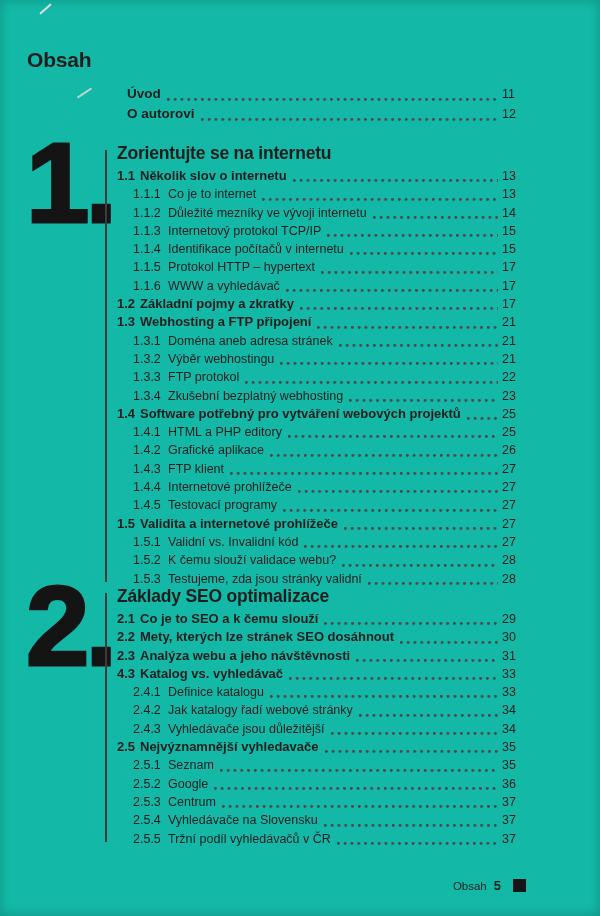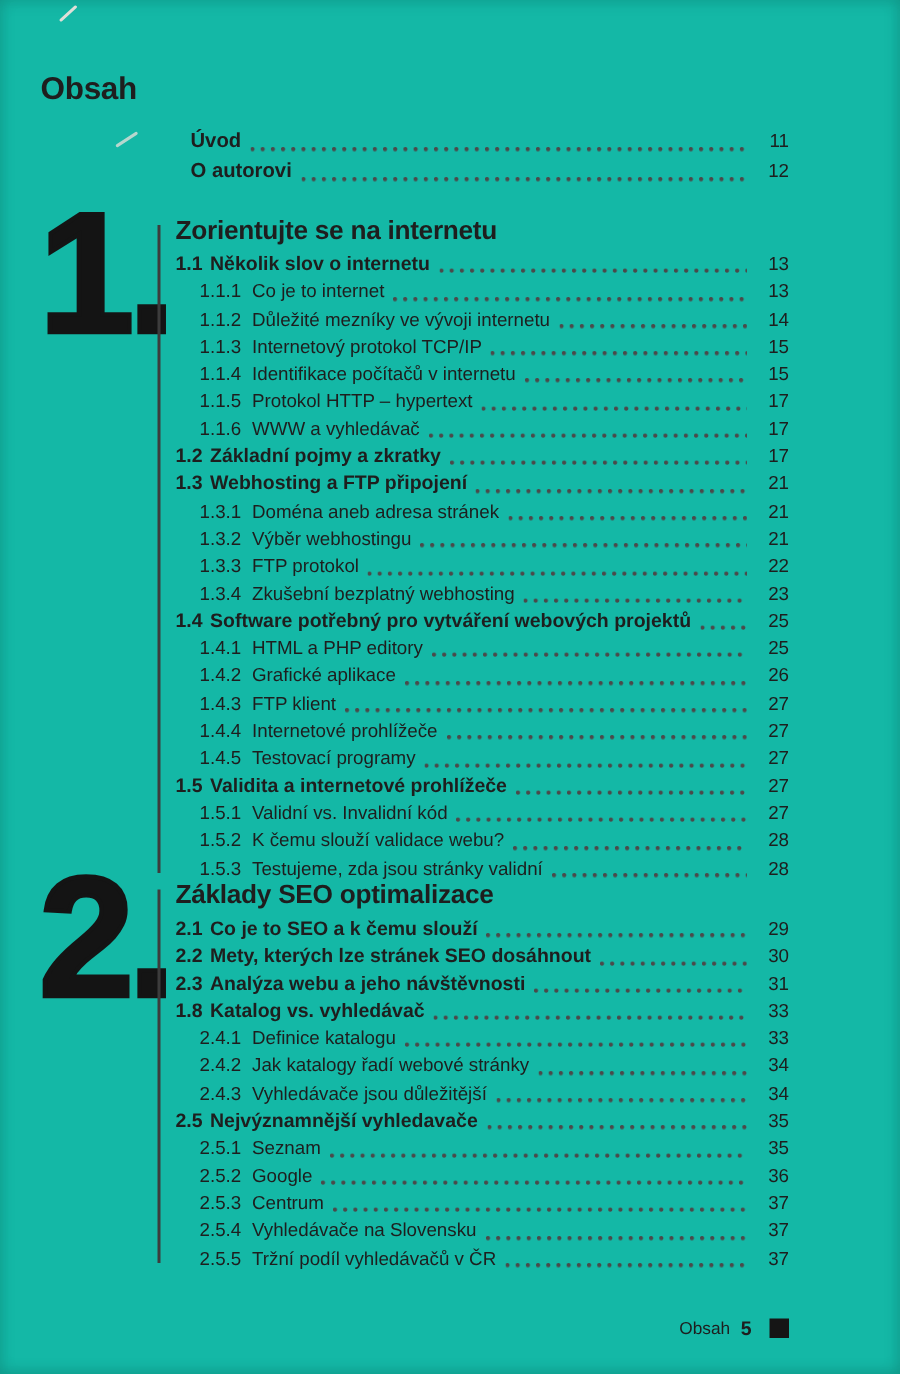--- a/index.html
+++ b/index.html
@@ -23,21 +23,21 @@
   .front { position:absolute; left:117px; top:84px; width:409px; }
 
   .row { display:flex; align-items:baseline; height:18.3px; line-height:18.3px; font-size:12.5px; }
   .row .num  { flex:0 0 auto; }
   .row .lbl  { flex:0 1 auto; white-space:nowrap; }
   .row .dots {
     flex:1 1 auto; height:3px; align-self:flex-end; margin:0 4px 3px 6px;
     background-image: radial-gradient(circle at 1.3px 1.4px, #4a4a4a 1.1px, transparent 1.7px);
     background-size:6.8px 3px; background-repeat:repeat-x; background-position:0 bottom;
   }
-  .row .pg { flex:0 0 24px; text-align:right; font-weight:400; font-size:12.5px; }
+  .row .pg { flex:0 0 24px; font-weight:400; font-size:12.5px; }
 
   .fm  { height:20px; line-height:20px;margin-left:10px; }
   .fm .lbl { font-weight:bold; font-size:13.5px; }
 
   .sec { font-weight:bold; font-size:13px; }
   .sec .num { min-width:23px; }
   .sub { padding-left:16px; font-weight:400; font-size:12.5px; }
   .sub .num { min-width:35px; }
 
   .chapter { position:absolute; left:0; width:526px; }
@@ -248,21 +248,21 @@
             <span class="dots"></span>
             <span class="pg">30</span>
           </div>
           <div class="row sec">
             <span class="num">2.3</span>
             <span class="lbl">Analýza webu a jeho návštěvnosti</span>
             <span class="dots"></span>
             <span class="pg">31</span>
           </div>
           <div class="row sec">
-            <span class="num">1.8</span>
+            <span class="num">4.3</span>
             <span class="lbl">Katalog vs. vyhledávač</span>
             <span class="dots"></span>
             <span class="pg">33</span>
           </div>
           <div class="row sub">
             <span class="num">2.4.1</span>
             <span class="lbl">Definice katalogu</span>
             <span class="dots"></span>
             <span class="pg">33</span>
           </div>

